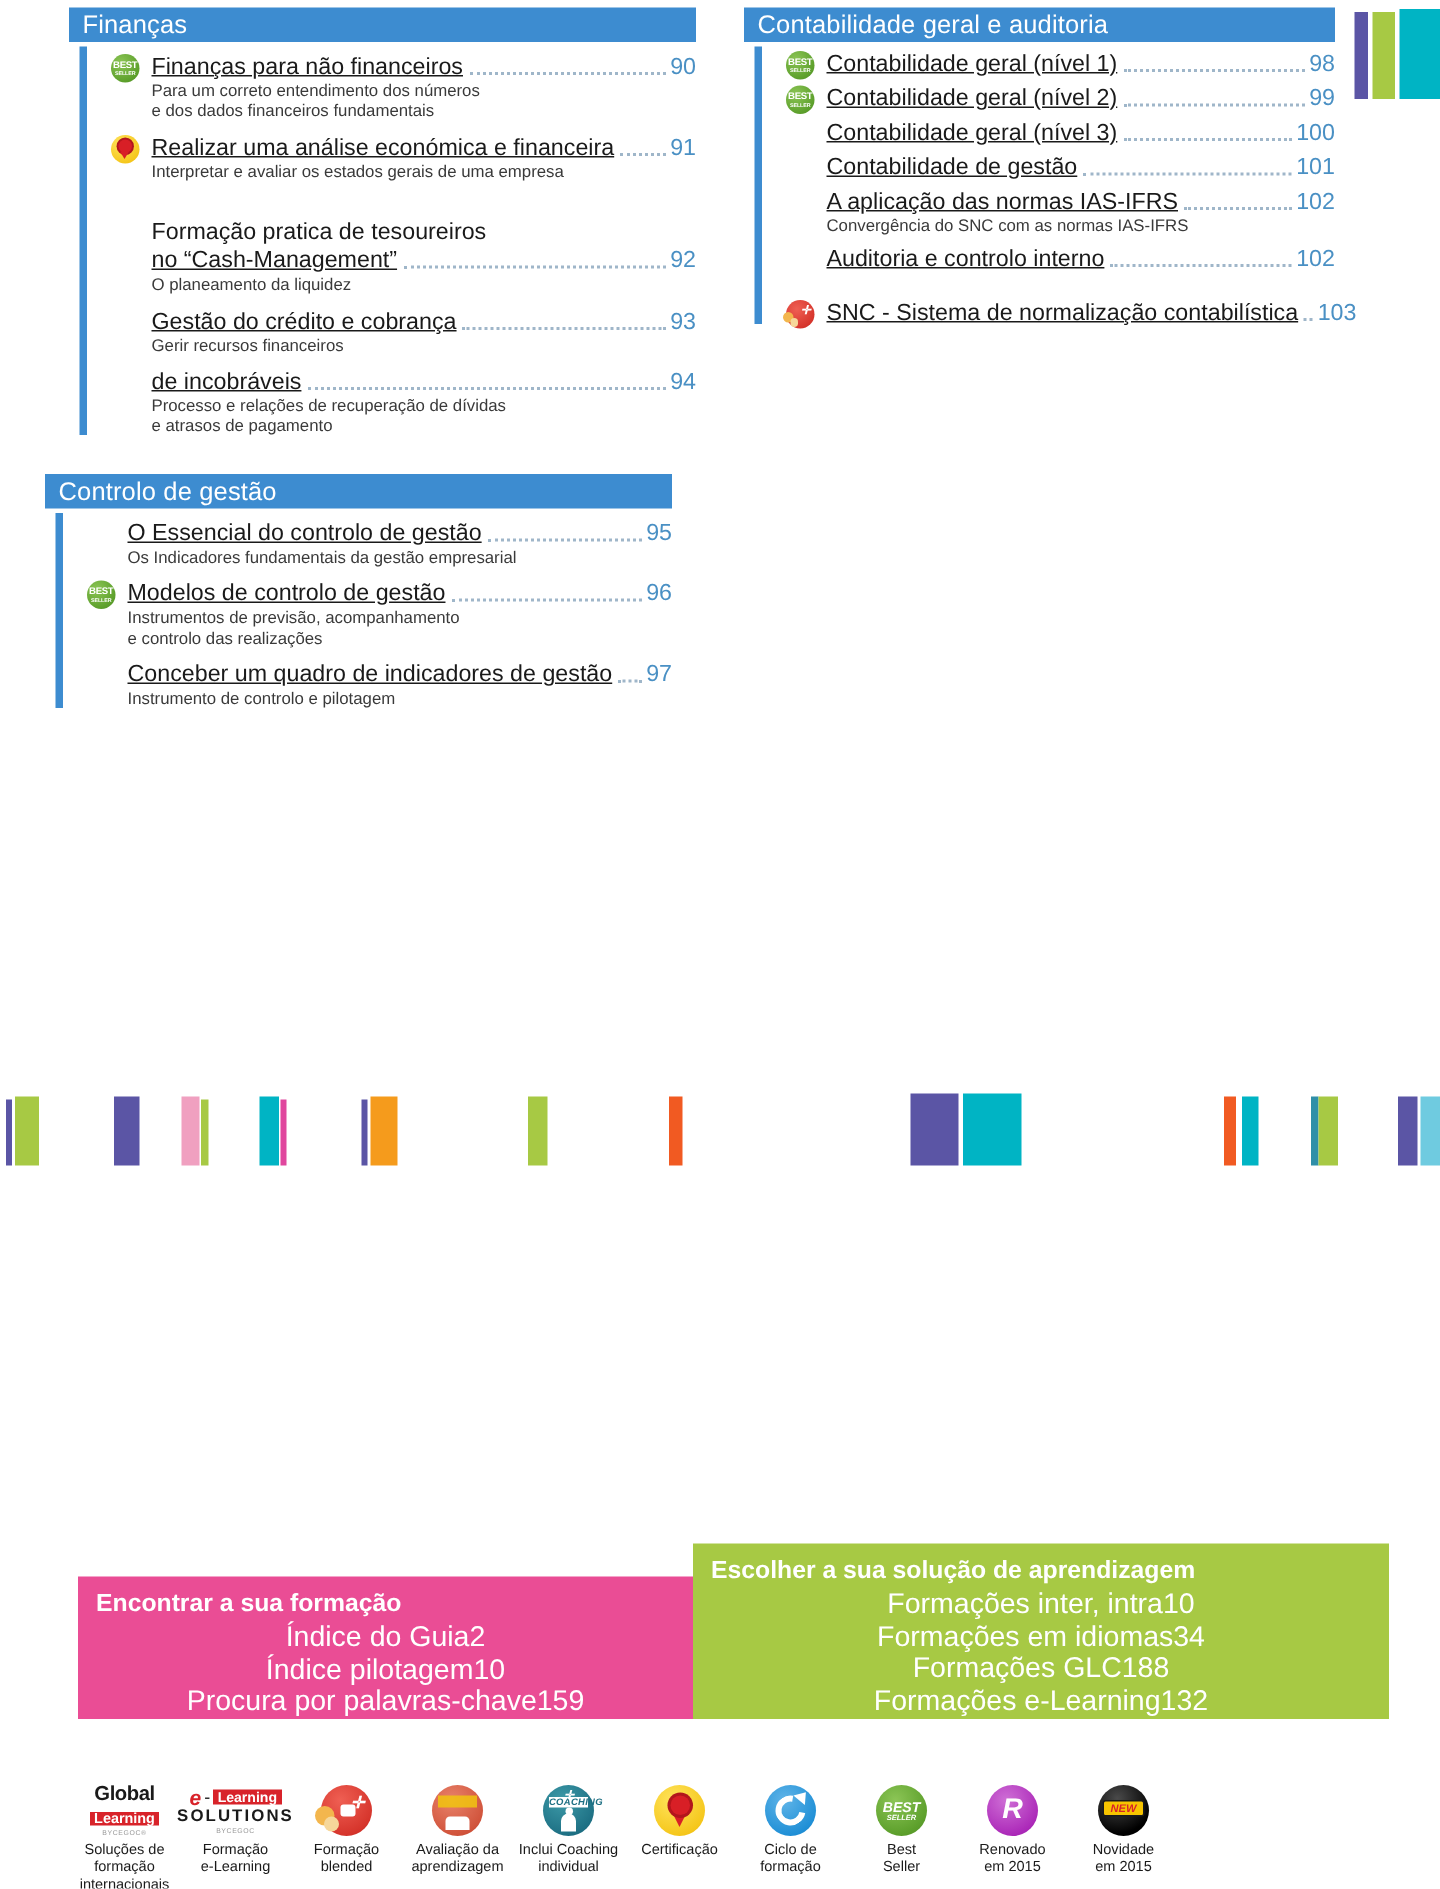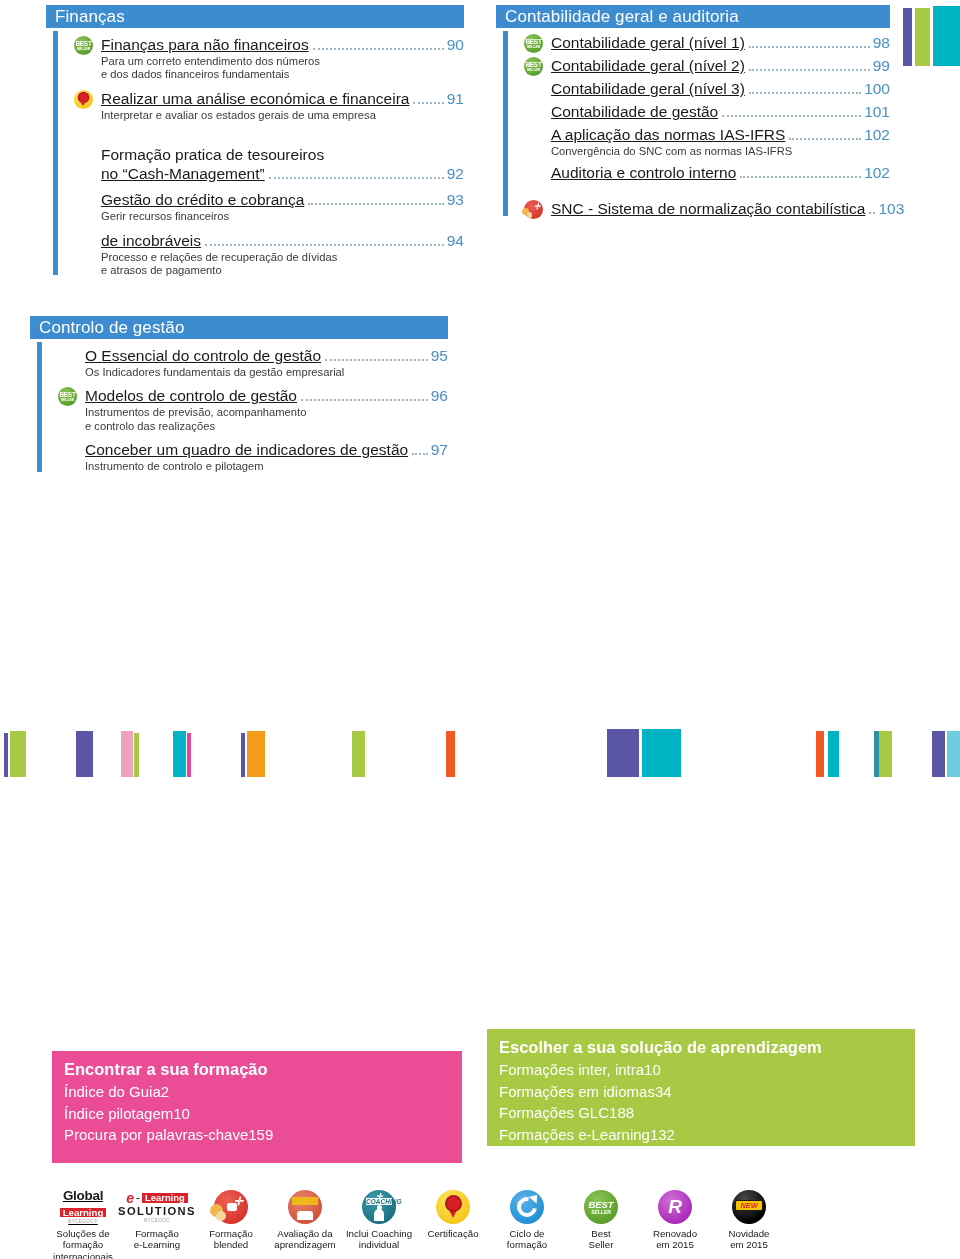--- a/index.html
+++ b/index.html
@@ -129,37 +129,37 @@
   .bars { position: absolute; display: flex; align-items: flex-end; }
   .bars span { display: block; }
 
   
   .box { position: absolute; padding: 7px 12px 10px 12px; }
   .box .bhead {
     font-size: 16.5px; font-weight: bold; color: #ffffff;
     line-height: 22px; margin-bottom: 1px;
   }
   .box .brow {
-    display: flex; justify-content: flex-start;
-    font-size: 15px; color: #ffffff; line-height: 21.5px;
+    display: flex; justify-content: center;
+    font-size: 19px; color: #ffffff; line-height: 21.5px;
   }
   .box-pink { background: #ea4d95; }
   .box-green { background: #a7c944; }
 
   
   .footer { position: absolute; left: 0; top: 1186px; width: 960px; height: 73px; }
   .logo-strip { position: absolute; left: 46px; top: 0; display: flex; gap: 0; }
   .logo-item { width: 74px; text-align: center; }
   .logo-art { height: 42px; display: flex; align-items: center; justify-content: center; }
   .logo-cap {
     font-size: 9.7px; color: #1a1a1a; line-height: 11.4px;
     white-space: pre-line;
   }
 
-  .gl-wrap { text-align: center; line-height: 1; text-decoration: underline; }
+  .gl-wrap { text-align: center; line-height: 1; }
   .gl-1 { font-size: 13.5px; color: #1a1a1a; font-weight: 600; letter-spacing: -.3px; }
   .gl-2 {
     display: inline-block; background: #d8232a; color: #fff;
     font-size: 9.6px; padding: 0 3px; margin-top: 1px; font-weight: 600;
   }
   .gl-3 { font-size: 4.6px; color: #9a9a9a; margin-top: 1.5px; letter-spacing: .4px; }
 
   .el-wrap { text-align: center; line-height: 1; }
   .el-row1 { display: flex; align-items: center; justify-content: center; gap: 2px; }
   .el-e { font-size: 14px; color: #d8232a; font-style: italic; font-weight: bold; }
@@ -239,20 +239,21 @@
         <div class="sub" style="white-space:pre-line">Interpretar e avaliar os estados gerais de uma empresa</div>
       </div>
 
       <div class="entry">
         <div class="title-line">Formação pratica de tesoureiros</div>
         <div class="title-row">
           <span class="t">no “Cash-Management”</span>
           <span class="leader"></span>
           <span class="pg">92</span>
         </div>
+        <div class="sub" style="white-space:pre-line">O planeamento da liquidez</div>
       </div>
 
       <div class="entry">
         <div class="title-row">
           <span class="t">Gestão do crédito e cobrança</span>
           <span class="leader"></span>
           <span class="pg">93</span>
         </div>
         <div class="sub" style="white-space:pre-line">Gerir recursos financeiros</div>
       </div>
@@ -439,37 +440,37 @@
     <span style="width:5px;  height:46px; background:#2f8fa8;"></span>
     <span style="width:13px; height:46px; background:#a7c944;"></span>
   </div>
 
   <div class="bars" style="left:932px; top:731px;">
     <span style="width:13px; height:46px; background:#5b55a5;"></span>
     <span style="width:2px;"></span>
     <span style="width:13px; height:46px; background:#6fcbe0;"></span>
   </div>
 
-  <div class="box box-pink" style="left:52px; top:1051px; width:410px; height:112px;">
+  <div class="box box-pink" style="left:52px; top:1051px; width:410px; height:95px;">
     <div class="bhead">Encontrar a sua formação</div>
     <div class="brow">
       <span>Índice do Guia</span>
       <span>2</span>
     </div>
     <div class="brow">
       <span>Índice pilotagem</span>
       <span>10</span>
     </div>
     <div class="brow">
       <span>Procura por palavras-chave</span>
       <span>159</span>
     </div>
   </div>
 
-  <div class="box box-green" style="left:487px; top:1029px; width:428px; height:117px;">
+  <div class="box box-green" style="left:462px; top:1029px; width:464px; height:117px;">
     <div class="bhead">Escolher a sua solução de aprendizagem</div>
     <div class="brow">
       <span>Formações inter, intra</span>
       <span>10</span>
     </div>
     <div class="brow">
       <span>Formações em idiomas</span>
       <span>34</span>
     </div>
     <div class="brow">

